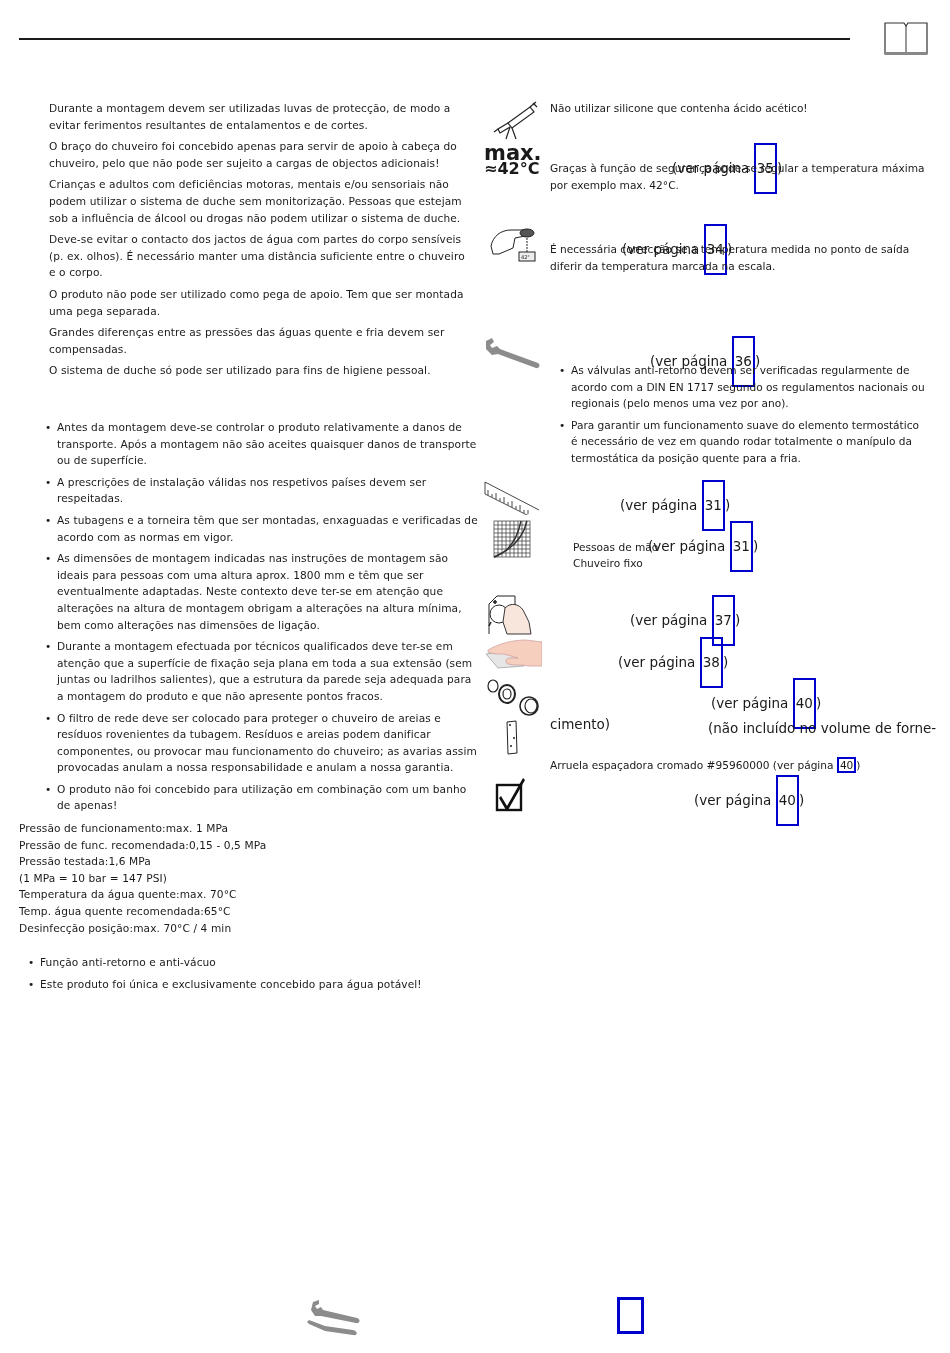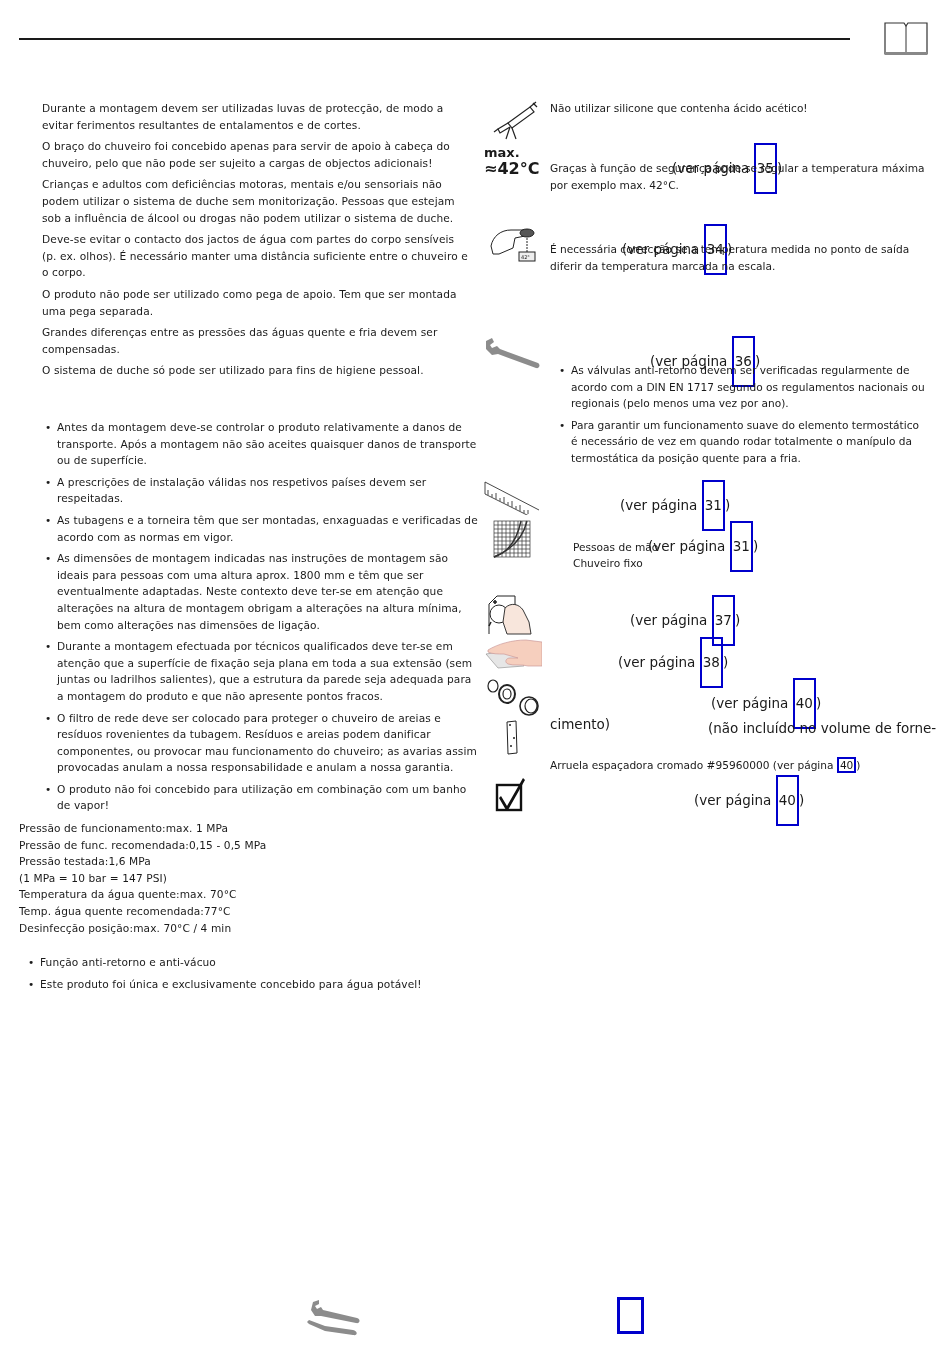--- a/index.html
+++ b/index.html
@@ -4,34 +4,34 @@
 <style>
   html, body { margin: 0; padding: 0; background: #ffffff; }
   body {
     width: 950px; height: 1353px; position: relative; overflow: hidden;
     font-family: "DejaVu Sans", sans-serif; color: #1a1a1a;
   }
   .abs { position: absolute; }
   .rule { left: 19px; top: 38px; width: 831px; height: 2px; background: #1a1a1a; }
   .book { left: 884px; top: 21px; width: 44px; height: 36px; }
   .sm { font-size: 10.6px; line-height: 16.6px; letter-spacing: 0.1px; }
-  .para { margin: 0 0 5px 0; }
+  .para { margin: 0 0 5px 7px; }
   .col-left-top { left: 42px; top: 100px; width: 428px; }
   .col-left-list { left: 36px; top: 411px; width: 452px; }
   ul.bul { list-style: none; margin: 8px; padding: 0; }
   ul.bul li { position: relative; padding-left: 13px; margin-bottom: 5px; }
   ul.bul li::before { content: "•"; position: absolute; left: 1px; top: 0; }
   .specs { left: 19px; top: 820px; width: 449px; }
   .spec-row { display: flex; justify-content: flex-start; height: 16.6px; }
   .spec-extra { left: 19px; top: 946px; width: 452px; }
   .rt { font-size: 10.6px; line-height: 16.6px; }
   .ref { font-size: 13.5px; line-height: 17px; white-space: nowrap; }
   .ref .pg { display: inline-block; border: 2px solid #0000cc; padding: 16px 1px; line-height: 15px; }
   .icon { position: absolute; }
-  .maxtext { font-weight: bold; font-size: 13px; line-height: 16px; font-family: "DejaVu Sans", sans-serif; }
+  .maxtext { font-weight: bold; font-size: 21px; line-height: 16px; font-family: "DejaVu Sans", sans-serif; }
   .footer-box { left: 617px; top: 1297px; width: 27px; height: 37px; border: 3px solid #0000cc; box-sizing: border-box; }
 </style>
 </head>
 <body>
 
 <div class="abs rule"></div>
 <svg class="abs book" viewBox="0 0 44 36">
   <path d="M1 2 H20 L22 5 L24 2 H43 V33 H1 Z" fill="#fff" stroke="#333" stroke-width="1.2"></path>
   <line x1="22" y1="5" x2="22" y2="34" stroke="#333" stroke-width="1"></line>
   <rect x="1" y="31" width="42" height="3" fill="#888"></rect>
@@ -48,21 +48,21 @@
 </div>
 
 <div class="abs col-left-list sm">
   <ul class="bul">
     <li>Antes da montagem deve-se controlar o produto relativamente a danos de transporte. Após a montagem não são aceites quaisquer danos de transporte ou de superfície.</li>
     <li>A prescrições de instalação válidas nos respetivos países devem ser respeitadas.</li>
     <li>As tubagens e a torneira têm que ser montadas, enxaguadas e verificadas de acordo com as normas em vigor.</li>
     <li>As dimensões de montagem indicadas nas instruções de montagem são ideais para pessoas com uma altura aprox. 1800 mm e têm que ser eventualmente adaptadas. Neste contexto deve ter-se em atenção que alterações na altura de montagem obrigam a alterações na altura mínima, bem como alterações nas dimensões de ligação.</li>
     <li>Durante a montagem efectuada por técnicos qualificados deve ter-se em atenção que a superfície de fixação seja plana em toda a sua extensão (sem juntas ou ladrilhos salientes), que a estrutura da parede seja adequada para a montagem do produto e que não apresente pontos fracos.</li>
     <li>O filtro de rede deve ser colocado para proteger o chuveiro de areias e resíduos rovenientes da tubagem. Resíduos e areias podem danificar componentes, ou provocar mau funcionamento do chuveiro; as avarias assim provocadas anulam a nossa responsabilidade e anulam a nossa garantia.</li>
-    <li>O produto não foi concebido para utilização em combinação com um banho de vapor!</li>
+    <li>O produto não foi concebido para utilização em combinação com um banho de apenas!</li>
   </ul>
 </div>
 
 <div class="abs specs sm">
   <div class="spec-row">
       <span>Pressão de funcionamento:</span>
       <span>max. 1 MPa</span>
     </div>
   <div class="spec-row">
       <span>Pressão de func. recomendada:</span>
@@ -75,21 +75,21 @@
   <div class="spec-row">
       <span>(1 MPa = 10 bar = 147 PSI)</span>
       <span></span>
     </div>
   <div class="spec-row">
       <span>Temperatura da água quente:</span>
       <span>max. 70°C</span>
     </div>
   <div class="spec-row">
       <span>Temp. água quente recomendada:</span>
-      <span>77°C</span>
+      <span>65°C</span>
     </div>
   <div class="spec-row">
       <span>Desinfecção posição:</span>
       <span>max. 70°C / 4 min</span>
     </div>
 </div>
 <div class="abs spec-extra sm">
   <ul class="bul">
     <li>Função anti-retorno e anti-vácuo</li>
     <li>Este produto foi única e exclusivamente concebido para água potável!</li>

